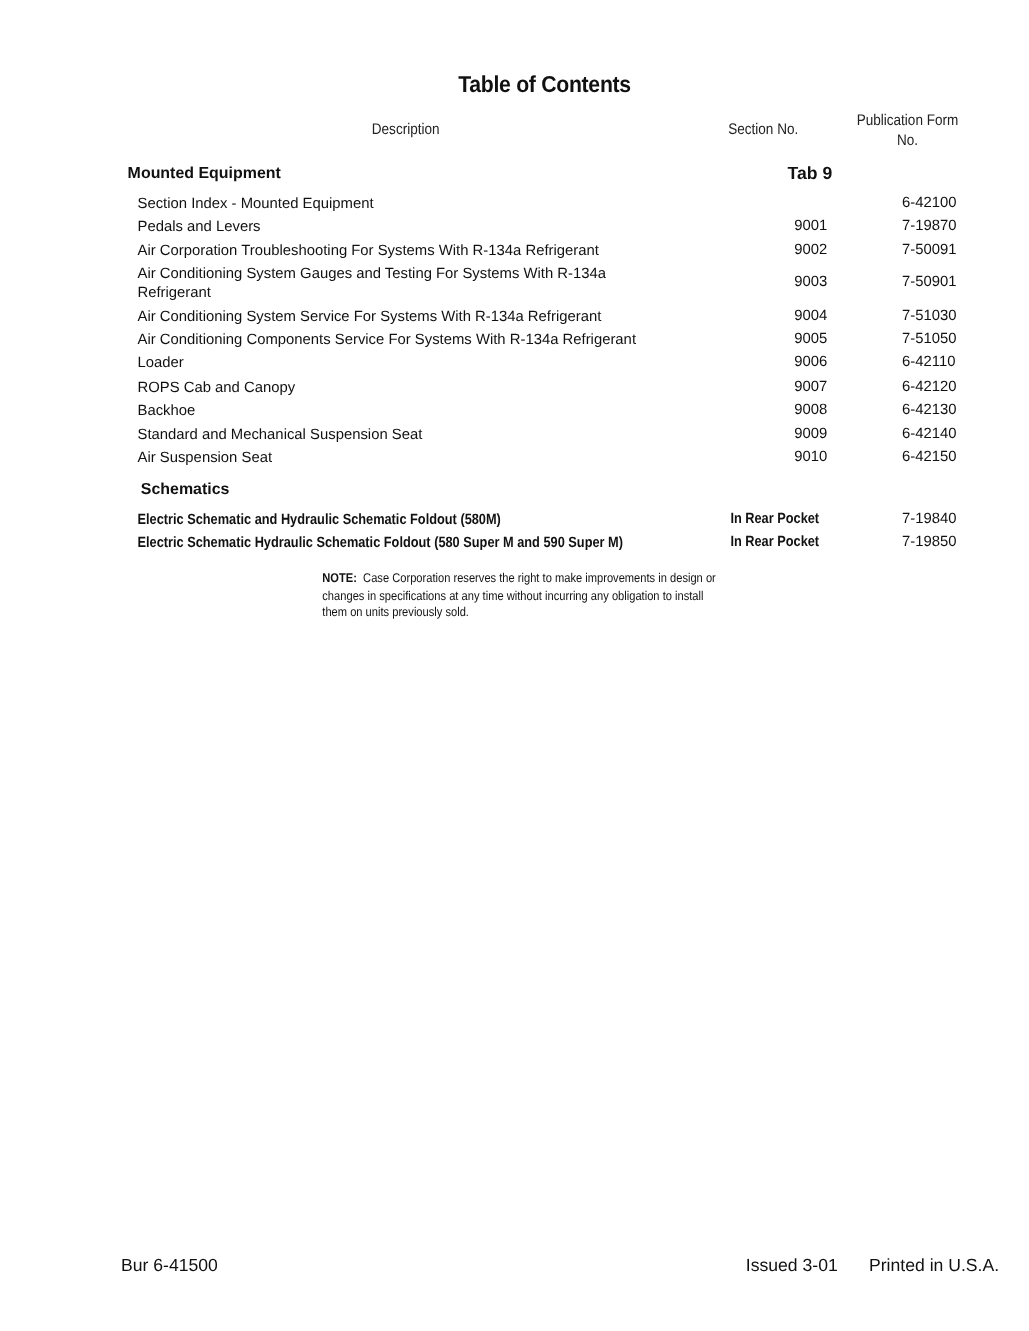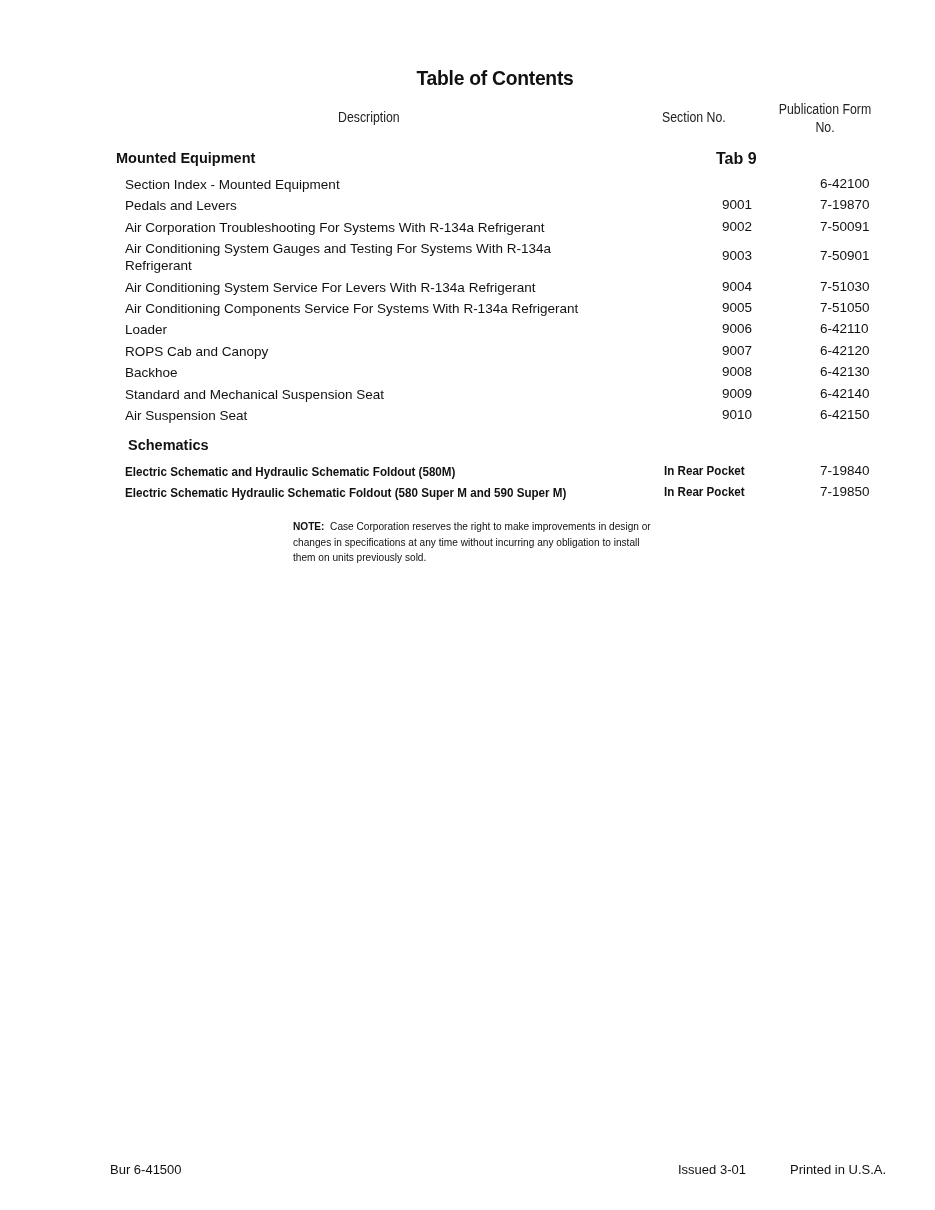--- a/index.html
+++ b/index.html
@@ -15,21 +15,21 @@
     .group-tab { position: absolute; left: 716px; font-size: 16px; font-weight: bold; }
     .row { position: absolute; left: 0; width: 935px; font-size: 13.5px; }
     .row .desc { position: absolute; left: 125px; width: 520px; line-height: 17px; }
     .row .sec { position: absolute; left: 722px; }
     .row .pub { position: absolute; left: 820px; }
     .row.bold .desc, .row.bold .sec { font-weight: bold; transform: scaleX(0.86); transform-origin: left; white-space: nowrap; }
     .row.bold .sec { left: 664px; }
     .note { position: absolute; top: 519px; left: 293px; width: 420px; font-size: 11.5px; line-height: 15.5px;
             transform: scaleX(0.88); transform-origin: left; }
     .note b { font-weight: bold; }
-    .footer { position: absolute; top: 1142px; font-size: 13px; margin-top: 20px; }
+    .footer { position: absolute; top: 1142px; font-size: 16px; }
   </style>
 </head>
 <body>
 
 <div class="title" style="left:0;width:990px;">Table of Contents</div>
 
 <div class="hdr hdr-desc">Description</div>
 <div class="hdr hdr-sec">Section No.</div>
 <div class="hdr hdr-pub">
   <div>Publication Form</div>
@@ -53,21 +53,21 @@
   <span class="desc">Air Corporation Troubleshooting For Systems With R-134a Refrigerant</span>
   <span class="sec">9002</span>
   <span class="pub">7-50091</span>
 </div>
 <div class="row" style="top:240px;">
   <span class="desc" style="width:470px;">Air Conditioning System Gauges and Testing For Systems With R-134a Refrigerant</span>
   <span class="sec" style="top:8px;">9003</span>
   <span class="pub" style="top:8px;">7-50901</span>
 </div>
 <div class="row" style="top:279px;">
-  <span class="desc">Air Conditioning System Service For Levers With R-134a Refrigerant</span>
+  <span class="desc">Air Conditioning System Service For Systems With R-134a Refrigerant</span>
   <span class="sec">9004</span>
   <span class="pub">7-51030</span>
 </div>
 <div class="row" style="top:300px;">
   <span class="desc">Air Conditioning Components Service For Systems With R-134a Refrigerant</span>
   <span class="sec">9005</span>
   <span class="pub">7-51050</span>
 </div>
 <div class="row" style="top:321px;">
   <span class="desc">Loader</span>

